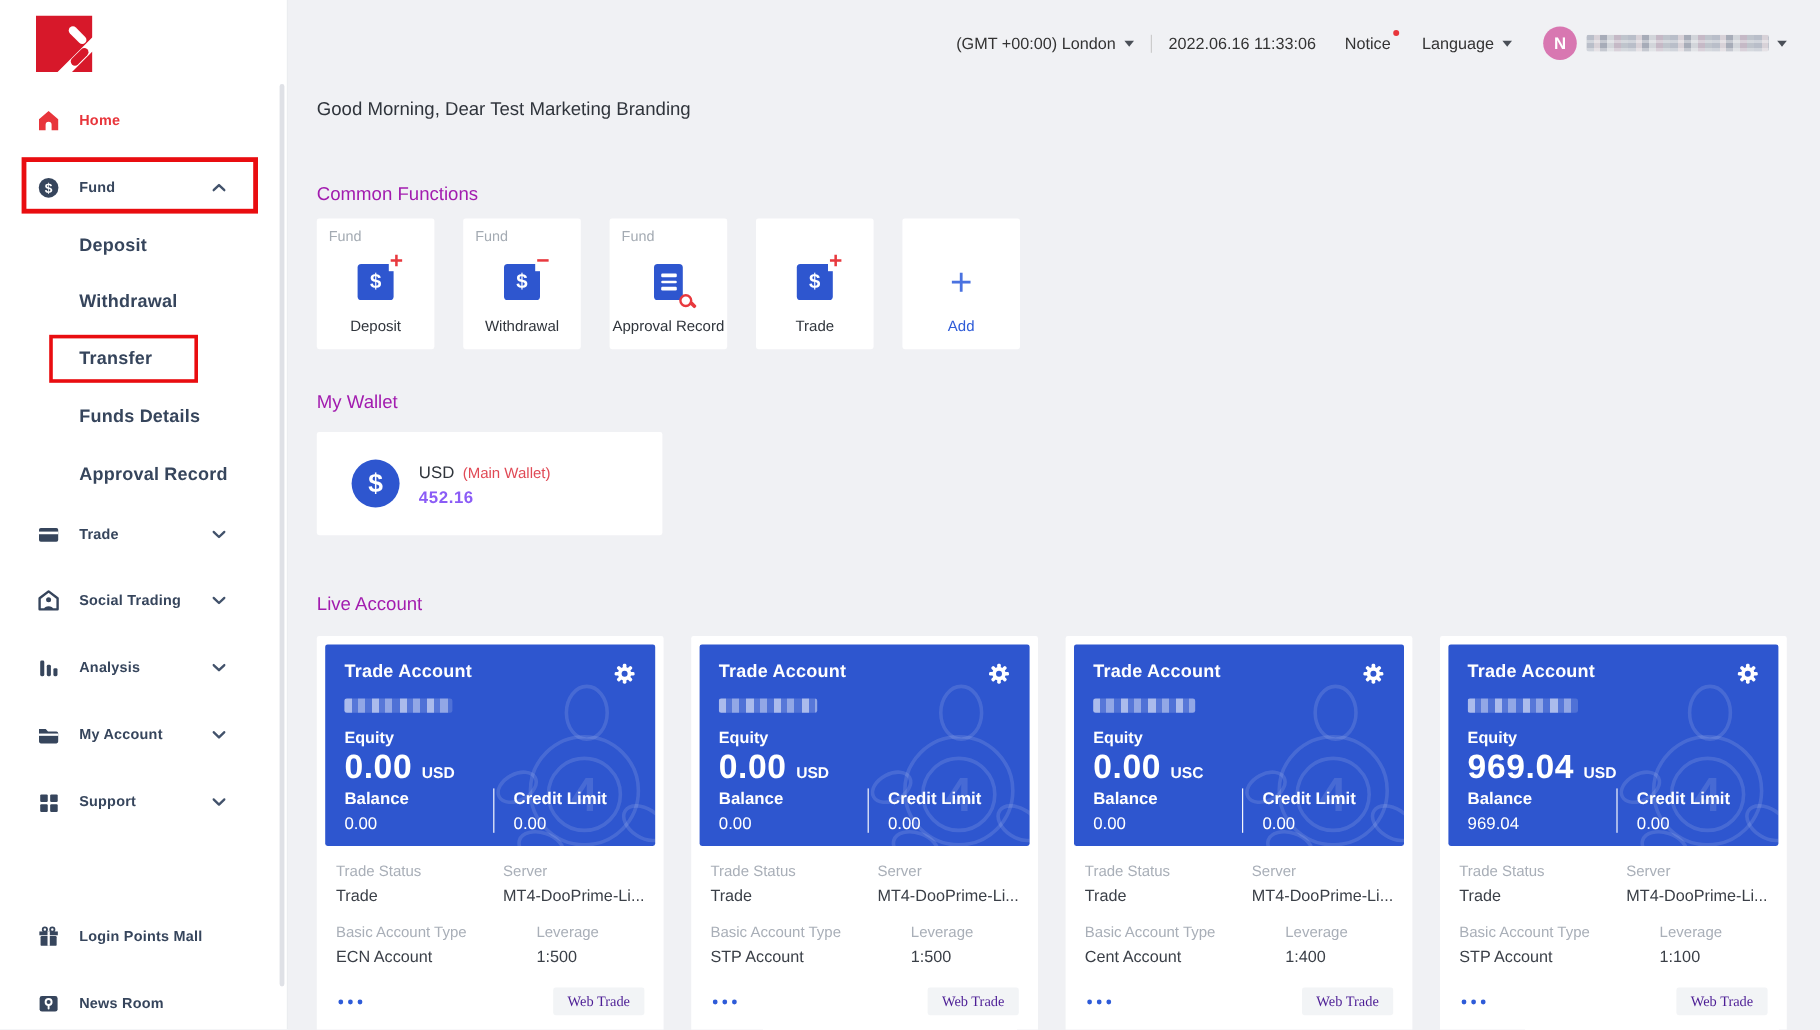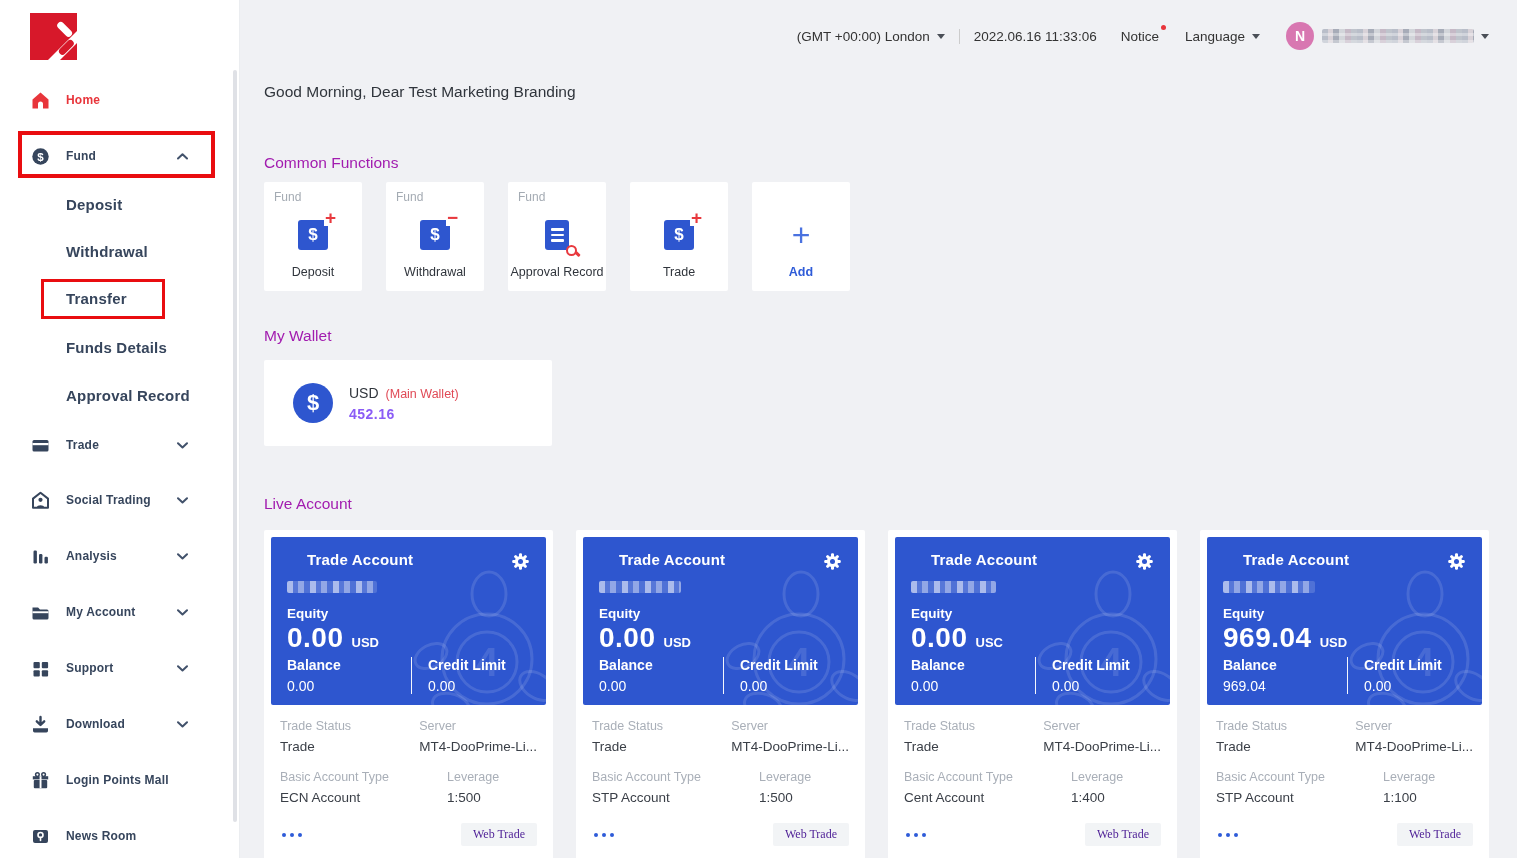--- a/index.html
+++ b/index.html
@@ -50,38 +50,38 @@
   .cf-tag { align-self:flex-start; padding-left:10px; font-size:12px; color:#a4abb3; height:15px; }
   .cf-icon-wrap { flex:1; display:flex; align-items:center; justify-content:center; }
   .cf-label { font-size:12.5px; color:#30353c; }
   .money-icon { width:30px; height:30px; background:#2e56cf; border-radius:3px; position:relative; display:flex; align-items:center; justify-content:center; color:#fff; font-size:17px; font-weight:700; }
   .corner-sign { position:absolute; top:-10px; right:-9px; background:#fff; padding:0 1px; font-size:19px; line-height:16px; font-weight:700; color:#e8393e; }
   .doc-icon { width:24px; height:30px; background:#2e56cf; border-radius:3px; position:relative; display:flex; flex-direction:column; justify-content:center; align-items:center; gap:3px; }
   .doc-line { width:13px; height:2.6px; background:#fff; border-radius:1px; }
   .magnifier { position:absolute; right:-8px; bottom:-6px; width:11px; height:11px; border:2.6px solid #e8393e; border-radius:50%; background:#fff; }
   .magnifier::after { content:""; position:absolute; right:-4px; bottom:-3px; width:3px; height:6px; background:#e8393e; border-radius:1px; transform:rotate(-45deg); }
   .add-plus { font-size:32px; font-weight:400; color:#4a72e0; line-height:30px; }
-  .cf-label.blue { color:#2e5bd8;font-weight:bold; }
+  .cf-label.blue { color:#2e5bd8; }
 
   
   .wallet-card { position:absolute; left:24px; top:360px; width:288px; height:86px; background:#fff; border-radius:2px; display:flex; align-items:center; padding-left:29px; }
   .wallet-circle { width:40px; height:40px; border-radius:50%; background:#2e56cf; color:#fff; font-size:22px; font-weight:700; display:flex; align-items:center; justify-content:center; }
   .wallet-texts { margin-left:16px; }
   .wallet-row1 { display:flex; align-items:baseline; gap:7px; }
   .wallet-cur { font-size:14px; color:#30353c; }
   .wallet-tag { font-size:12.5px; color:#e04a56; }
   .wallet-amount { font-size:14px; font-weight:700; color:#8b5cf6; margin-top:5px; letter-spacing:.5px; }
 
   
   .la-row { position:absolute; left:24px; top:530px; display:flex; gap:23px; }
   .la-card { width:289px; height:345px; background:#fff; border-radius:2px; padding:7px; }
   .la-blue { position:relative; height:168px; background:#2e56cf; border-radius:2px; padding:14px 16px; overflow:hidden; color:#fff; }
   .la-watermark { position:absolute; right:-18px; bottom:-24px; opacity:.95; pointer-events:none; }
   .la-head { display:flex; align-items:flex-start; justify-content:space-between; position:relative; z-index:2; }
-  .la-title { font-size:15px; font-weight:700; letter-spacing:.2px;margin-left:20px; }
+  .la-title { font-size:15px; font-weight:700; letter-spacing:.2px; }
   .gear { cursor:pointer; margin-top:1px; }
   .mosaic-acct { height:12px; margin-top:6px; border-radius:2px; position:relative; z-index:2;
     background:repeating-linear-gradient(90deg, rgba(255,255,255,.6) 0 6px, rgba(255,255,255,.2) 6px 11px, rgba(255,255,255,.48) 11px 17px, rgba(255,255,255,.16) 17px 23px);
     filter:blur(.5px); }
   .eq-label { margin-top:13px; font-size:13.5px; font-weight:700; position:relative; z-index:2; }
   .eq-row { margin-top:1px; display:flex; align-items:baseline; gap:8px; position:relative; z-index:2; }
   .eq-value { font-size:28px; font-weight:700; letter-spacing:.5px; }
   .eq-cur { font-size:13px; font-weight:700; }
   .bc-row { position:absolute; left:16px; right:16px; bottom:11px; display:flex; z-index:2; }
   .bc-col1 { width:124px; }
@@ -225,34 +225,20 @@
         </svg>
     </span>
     <span class="lbl">Support</span>
     <span class="chev">
       <svg width="11" height="7" viewBox="0 0 11 7">
           <polyline points="1,1.2 5.5,5.5 10,1.2" stroke="#42526b" stroke-width="2" fill="none" stroke-linecap="round" stroke-linejoin="round"></polyline>
         </svg>
     </span>
   </div>
 
-  <div class="nav-item" style="top:700px">
-    <span class="ico">
-      <svg width="19" height="19" viewBox="0 0 19 19">
-          <path d="M9.5 2 v7.5 M5.8 6.3 l3.7 3.7 3.7-3.7" stroke="#36455c" stroke-width="2.4" fill="none" stroke-linecap="round" stroke-linejoin="round"></path>
-          <path d="M2 13.2 h15 v2.6 a1.6 1.6 0 0 1 -1.6 1.6 H3.6 A1.6 1.6 0 0 1 2 15.8 Z" fill="#36455c"></path>
-        </svg>
-    </span>
-    <span class="lbl">Download</span>
-    <span class="chev">
-      <svg width="11" height="7" viewBox="0 0 11 7">
-          <polyline points="1,1.2 5.5,5.5 10,1.2" stroke="#42526b" stroke-width="2" fill="none" stroke-linecap="round" stroke-linejoin="round"></polyline>
-        </svg>
-    </span>
-  </div>
 
   <div class="nav-item" style="top:756px">
     <span class="ico">
       <svg width="19" height="19" viewBox="0 0 19 19">
           <circle cx="6.4" cy="3.6" r="1.8" fill="none" stroke="#36455c" stroke-width="1.5"></circle>
           <circle cx="12.6" cy="3.6" r="1.8" fill="none" stroke="#36455c" stroke-width="1.5"></circle>
           <rect x="1.8" y="5.2" width="15.4" height="3.2" fill="#36455c"></rect>
           <rect x="2.8" y="9" width="13.4" height="8.2" rx="1" fill="#36455c"></rect>
           <rect x="8.6" y="5.2" width="1.9" height="12" fill="#fff"></rect>
         </svg>

